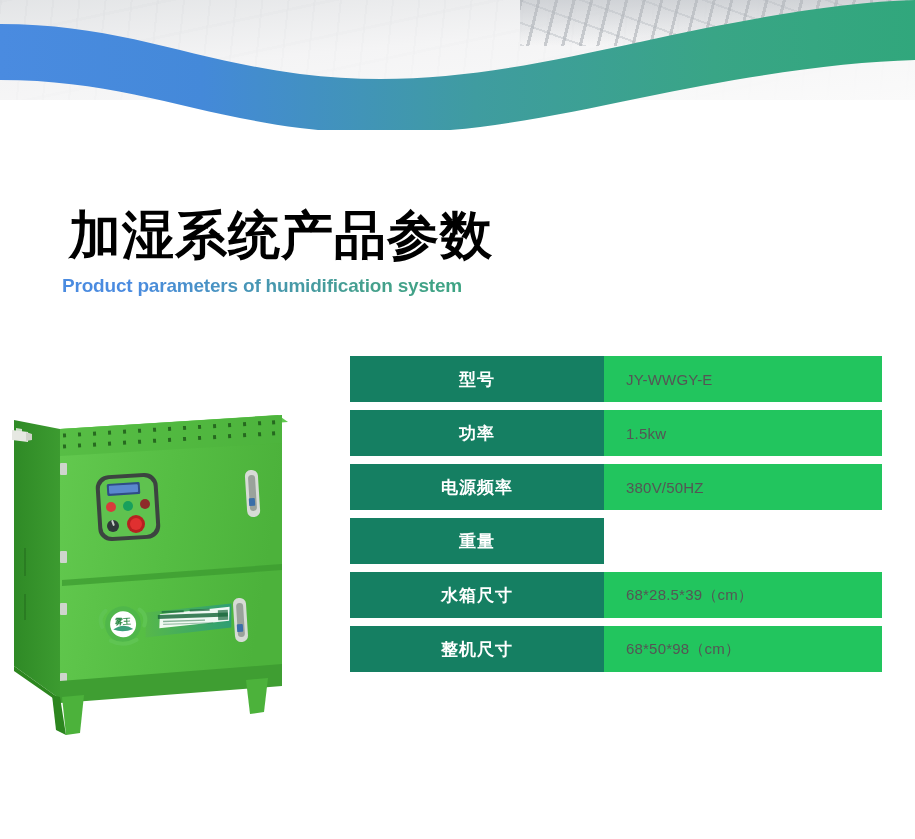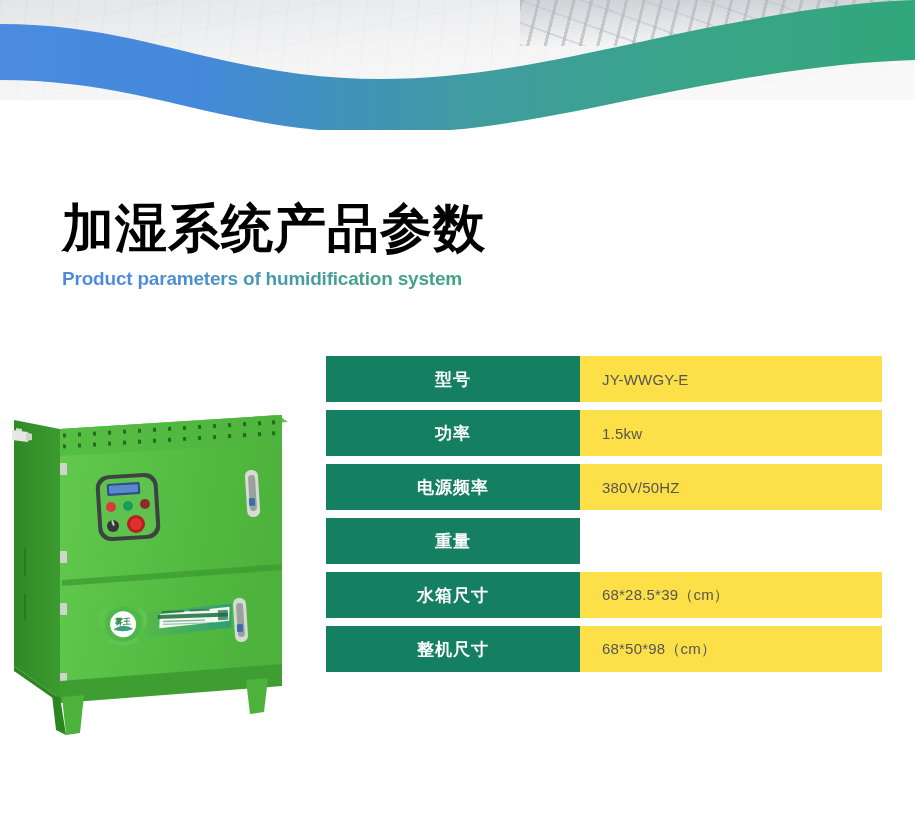--- a/index.html
+++ b/index.html
@@ -42,21 +42,21 @@
     background:
       repeating-linear-gradient(104deg, rgba(178,182,187,0.65) 0px, rgba(178,182,187,0.65) 3px, rgba(255,255,255,0) 3px, rgba(255,255,255,0) 17px),
       repeating-linear-gradient(20deg, rgba(190,194,199,0.5) 0px, rgba(190,194,199,0.5) 2px, rgba(255,255,255,0) 2px, rgba(255,255,255,0) 21px),
       linear-gradient(180deg, rgba(205,208,212,0.9), rgba(238,239,240,0));
   }
   #banner-wave { position: absolute; left: 0; top: 0; }
 
   
   #heading { position: absolute; left: 62px; top: 198px; }
   #title-cn {
-    margin: 0;
+    margin: 7px;
     font-size: 52px;
     font-weight: bold;
     line-height: 1.18;
     color: #000000;
     letter-spacing: 1px;
     font-family: "DejaVu Sans", "Liberation Sans", sans-serif;
   }
   #title-en {
     margin: 10px 0 0 0;
     font-size: 19px;
@@ -75,36 +75,37 @@
   #spec-table {
     position: absolute;
     left: 326px;
     top: 356px;
     width: 556px;
   }
   .spec-row {
     display: flex;
     height: 46px;
     margin-bottom: 8px;
+    margin-left: 24px;
   }
   .spec-label {
     width: 254px;
     background: #157F62;
     color: #ffffff;
     font-size: 17px;
     font-weight: bold;
     display: flex;
     align-items: center;
     justify-content: center;
     letter-spacing: 1px;
     font-family: "DejaVu Sans", "Liberation Sans", sans-serif;
   }
   .spec-value {
     flex: 1;
-    background: #fde047;
+    background: #22c55e;
     color: #555555;
     font-size: 15px;
     display: flex;
     align-items: center;
     padding-left: 22px;
     letter-spacing: 0.2px;
   }
 
   
   #product-photo {

